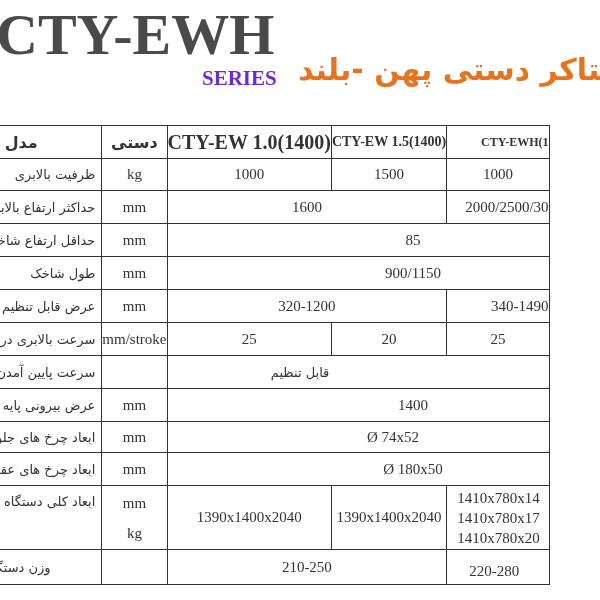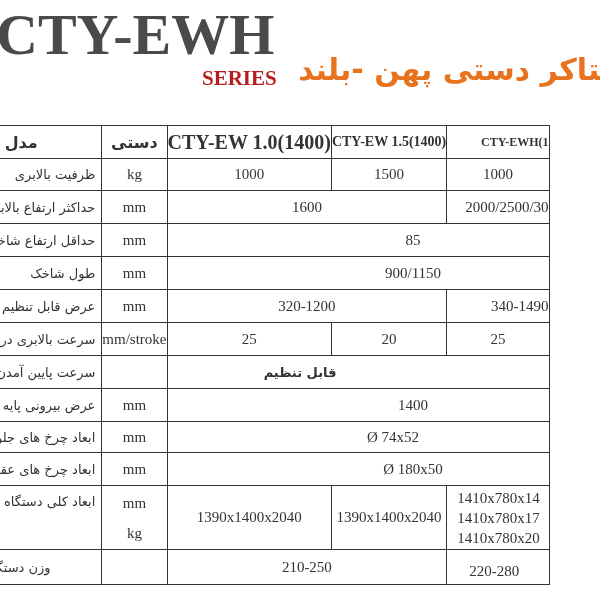--- a/index.html
+++ b/index.html
@@ -1,18 +1,18 @@
 <!DOCTYPE html>
 <html><head>
 <meta charset="utf-8">
 <style>
   html, body { margin: 0; padding: 0; background: #ffffff; }
   body { width: 600px; height: 600px; position: relative; overflow: hidden; font-family: "DejaVu Serif", serif; color: #222; }
   .brand { position: absolute; left: -4px; top: 6px; font-family: "Liberation Serif", serif; font-weight: bold; font-size: 58px; line-height: 58px; color: #4a4a4a; letter-spacing: 0px; white-space: nowrap; }
-  .series { position: absolute; left: 202px; top: 66px; font-family: "Liberation Serif", serif; font-weight: bold; font-size: 21px; color: #b91c1c; white-space: nowrap; }
+  .series { position: absolute; left: 202px; top: 66px; font-family: "Liberation Serif", serif; font-weight: bold; font-size: 21px; color: #6d28d9; white-space: nowrap; }
   .title-fa { position: absolute; right: -40px; top: 52px; font-family: "DejaVu Sans", sans-serif; font-weight: bold; font-size: 30px; color: #e8731f; direction: rtl; white-space: nowrap; }
   table { position: absolute; left: -60px; top: 125px; border-collapse: collapse; table-layout: fixed; }
   td { border: 1.5px solid #333; text-align: center; vertical-align: middle; padding: 0; font-family: "Liberation Serif", serif; font-size: 15px; color: #333; white-space: nowrap; overflow: hidden; }
   td.fa { font-family: "DejaVu Sans", sans-serif; font-size: 13px; direction: rtl; }
   td.head { font-weight: bold; font-size: 15px; }
   td.head.fa { font-size: 16px; }
   td.lbl { text-align: right; padding-right: 6px; }
   .light td { border-top-color: #999; }
   .unit2 { line-height: 30px; }
   .multiline { line-height: 20px; font-size: 15px; margin-top: 39px; }
@@ -72,21 +72,21 @@
   <tr style="height:33px">
     <td class="fa lbl">سرعت بالابری در هر پمپ</td>
     <td>mm/stroke</td>
     <td>25</td>
     <td>20</td>
     <td>25</td>
   </tr>
   <tr style="height:33px">
     <td class="fa lbl">سرعت پایین آمدن</td>
     <td></td>
-    <td colspan="3" class="fa" style="font-weight:bold;padding-right:116px">قابل تنظیم</td>
+    <td colspan="3" class="fa" style="font-weight:normal;padding-right:116px">قابل تنظیم</td>
   </tr>
   <tr style="height:33px" class="light">
     <td class="fa lbl">عرض بیرونی پایه های</td>
     <td>mm</td>
     <td colspan="3" style="padding-left:110px">1400</td>
   </tr>
   <tr style="height:31px">
     <td class="fa lbl">ابعاد چرخ های جلو</td>
     <td>mm</td>
     <td colspan="3" style="padding-left:70px">Ø 74x52</td>

